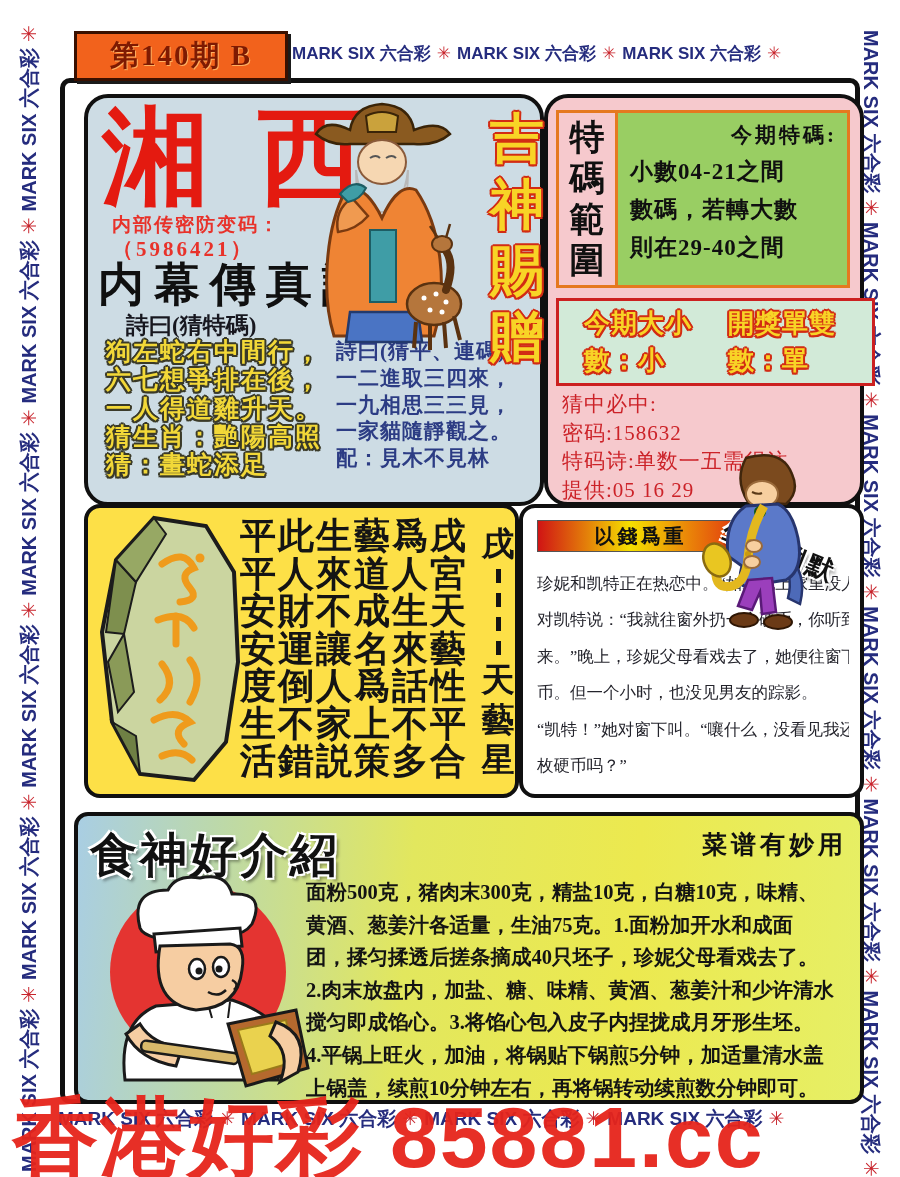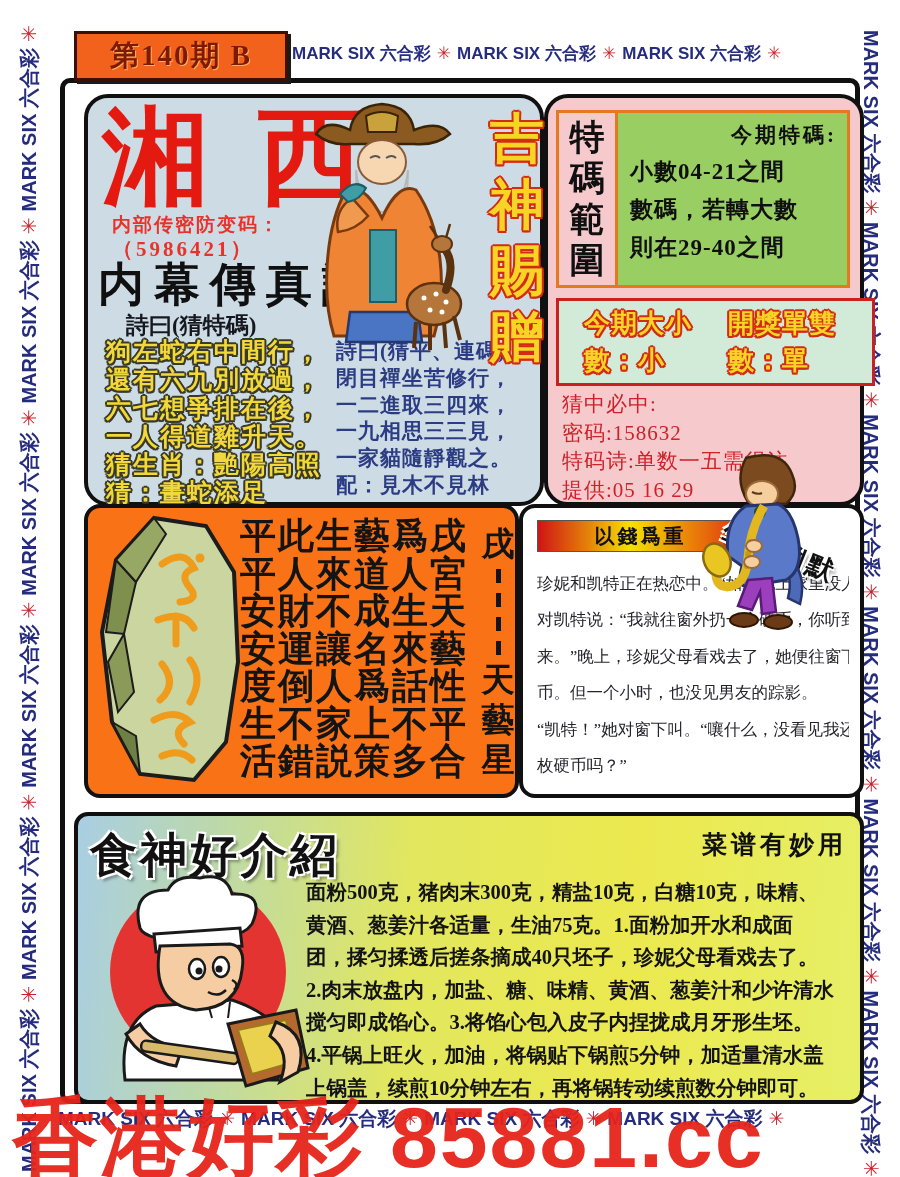--- a/index.html
+++ b/index.html
@@ -20,21 +20,21 @@
 
   .badge{left:74px;top:31px;width:208px;height:44px;background:#f2621c;border:3px solid #3a1000;
          box-shadow:3px 3px 0 #1a1a1a;color:#7e1a02;font-size:29px;font-weight:900;
          display:flex;align-items:center;justify-content:center;letter-spacing:2px;z-index:4;
          text-shadow:1px 1px 0 #ffb060;}
   .frame{left:60px;top:78px;width:790px;height:1016px;border:5px solid #101010;border-radius:10px;}
 
   .panel{position:absolute;border:4px solid #101010;}
   .panel-left{left:84px;top:94px;width:452px;height:404px;background:#cddce4;border-radius:24px;}
   .panel-right{left:544px;top:94px;width:312px;height:404px;background:#f6c9cd;border-radius:24px;}
-  .panel-stone{left:84px;top:504px;width:427px;height:286px;background:#f97316;border-radius:16px;}
+  .panel-stone{left:84px;top:504px;width:427px;height:286px;background:#fde047;border-radius:16px;}
   .panel-humor{left:519px;top:504px;width:337px;height:286px;background:#ffffff;border-radius:16px;}
   .panel-recipe{left:74px;top:812px;width:782px;height:284px;border-radius:14px;overflow:hidden;
       background:linear-gradient(95deg,#a9cee3 0%,#bdd9a8 18%,#e2e75e 42%,#ece94f 70%,#e6ef66 100%);}
 
   
   .ol-dark{color:#f2d838;text-shadow:2px 0 0 #3a3a28,-2px 0 0 #3a3a28,0 2px 0 #3a3a28,0 -2px 0 #3a3a28,
            1.5px 1.5px 0 #3a3a28,-1.5px -1.5px 0 #3a3a28,1.5px -1.5px 0 #3a3a28,-1.5px 1.5px 0 #3a3a28;}
   .ol-red{color:#f8d426;text-shadow:2px 0 0 #d22c14,-2px 0 0 #d22c14,0 2px 0 #d22c14,0 -2px 0 #d22c14,
            1.5px 1.5px 0 #d22c14,-1.5px -1.5px 0 #d22c14,1.5px -1.5px 0 #d22c14,-1.5px 1.5px 0 #d22c14;}
   .ol-black{color:#f4e01e;text-shadow:2.5px 0 0 #111,-2.5px 0 0 #111,0 2.5px 0 #111,0 -2.5px 0 #111,
@@ -144,31 +144,29 @@
         <div>吉</div>
         <div>神</div>
         <div>賜</div>
         <div>贈</div>
       </div>
 
     <div class="abs headline serif">内幕傳真詩</div>
     <div class="abs poem-label serif">詩曰(猜特碼)</div>
     <div class="abs poem1 serif ol-dark">
         <div>狗左蛇右中間行，</div>
-        <div>還有六九別放過，</div>
         <div>六七想爭排在後，</div>
         <div>一人得道雞升天。</div>
         <div>猜生肖：艷陽高照</div>
         <div>猜：畫蛇添足</div>
       </div>
 
     <div class="abs poem2 serif">
       <div>詩曰(猜平、連碼)</div>
       <div>
-          <div>閉目禪坐苦修行，</div>
           <div>一二進取三四來，</div>
           <div>一九相思三三見，</div>
           <div>一家貓隨靜觀之。</div>
           <div>配：見木不見林</div>
         </div>
     </div>
   </div>
 
   <div class="panel panel-right">
     <div class="abs range-box">

